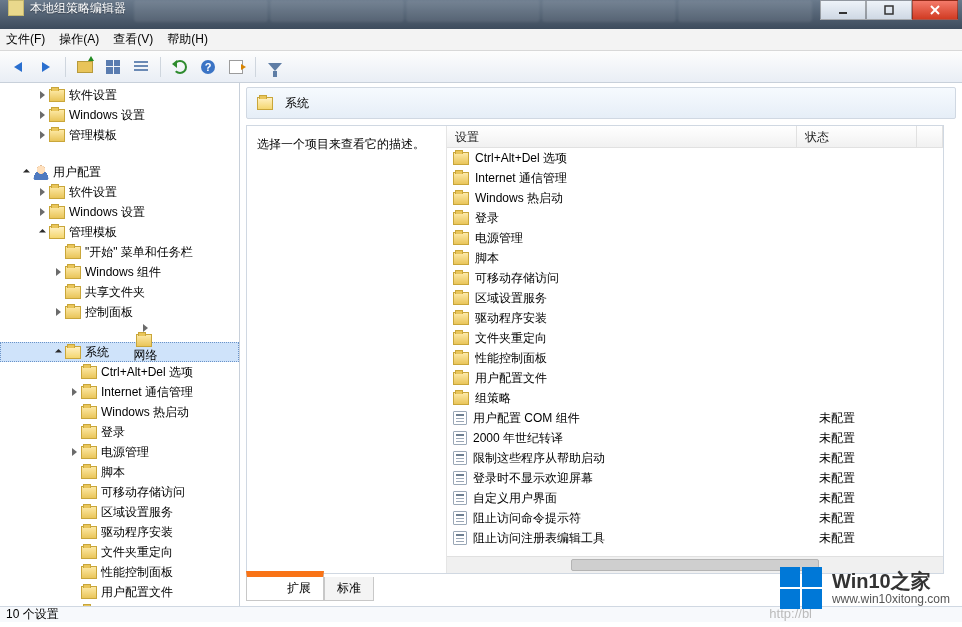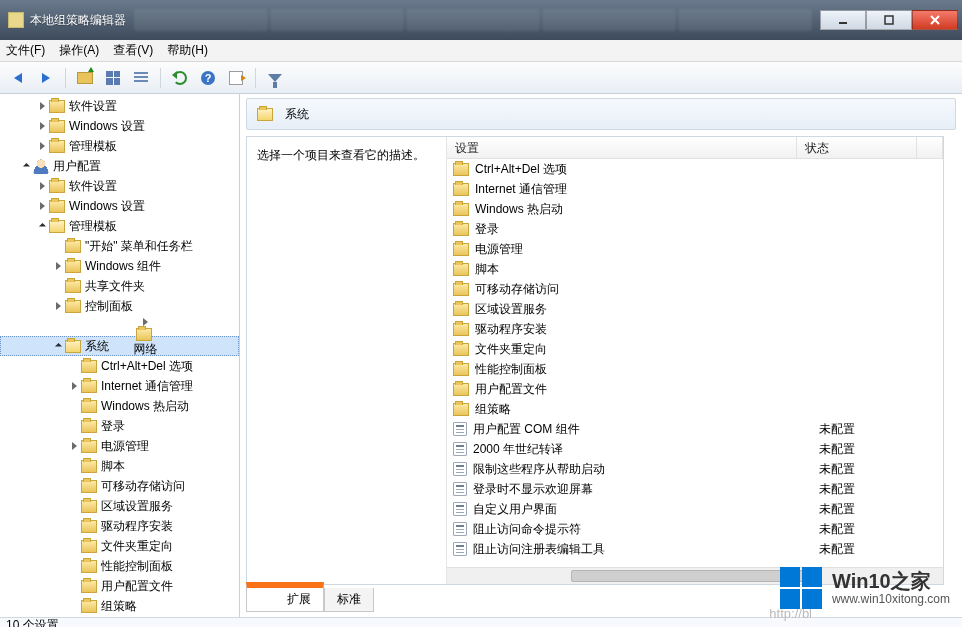--- a/index.html
+++ b/index.html
@@ -1,19 +1,19 @@
 <!DOCTYPE html>
 <html><head>
 <meta charset="utf-8">
 <style>
 * { box-sizing: border-box; margin: 0; padding: 0; font-family: "Microsoft YaHei", "SimSun", Tahoma, sans-serif; font-size: 12px; }
 body { width: 962px; height: 627px; background: #fff; overflow: hidden; position: relative; }
 
 
-.titlebar { height: 40px; background: linear-gradient(180deg,#6a7a8c,#3d4b5c); display:flex; align-items:center; padding:0 4px; color:#fff; }
+.titlebar { height: 29px; background: linear-gradient(180deg,#6a7a8c,#3d4b5c); display:flex; align-items:flex-start; padding:0 4px; color:#fff; }
 .titlebar .app-icon { width:16px; height:16px; background:#e9d88c; margin:0 6px 0 4px; border:1px solid #c7b96f; display:inline-block; }
 .titlebar .title { flex: 0 0 auto; text-shadow: 0 1px 1px rgba(0,0,0,.4); }
 .titlebar .blur-tabs { flex:1; height:22px; margin:0 8px; display:flex; gap:2px; }
 .titlebar .blur-tab { flex:1; background: rgba(255,255,255,.08); border-radius:3px; filter: blur(1px); }
 .titlebar .win-btns { display:flex; }
 .titlebar .win-btn { width:46px; height:20px; border:1px solid rgba(0,0,0,.3); display:flex; align-items:center; justify-content:center; background:linear-gradient(180deg,#eef3f9,#cfd8e4); }
 .titlebar .win-btn.close { background: linear-gradient(180deg,#f47a6a,#d13b23); color:#fff; width:46px; }
 .titlebar .win-btn svg { display:block; }
 
 
@@ -191,21 +191,21 @@
         <span class="tree-icon fld"></span>
         <span class="tree-label">Windows 设置</span>
       </div>
       <div class="tree-node" style="padding-left: 36px;">
         <span class="tree-toggle">
           <span class="tri-closed"></span>
         </span>
         <span class="tree-icon fld"></span>
         <span class="tree-label">管理模板</span>
       </div>
-      <div class="tree-node" style="padding-left: 20px;">
+      <div class="tree-node" style="padding-left: 20px; margin-top: 17px;">
         <span class="tree-toggle">
           <span class="tri-open"></span>
         </span>
         <span class="usr-ic" style="margin-right: 4px;"></span>
         <span class="tree-label">用户配置</span>
       </div>
       <div class="tree-node" style="padding-left: 36px;">
         <span class="tree-toggle">
           <span class="tri-closed"></span>
         </span>

